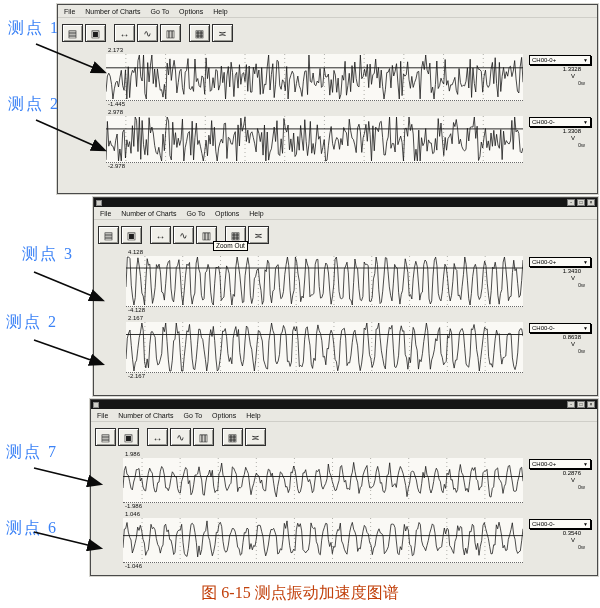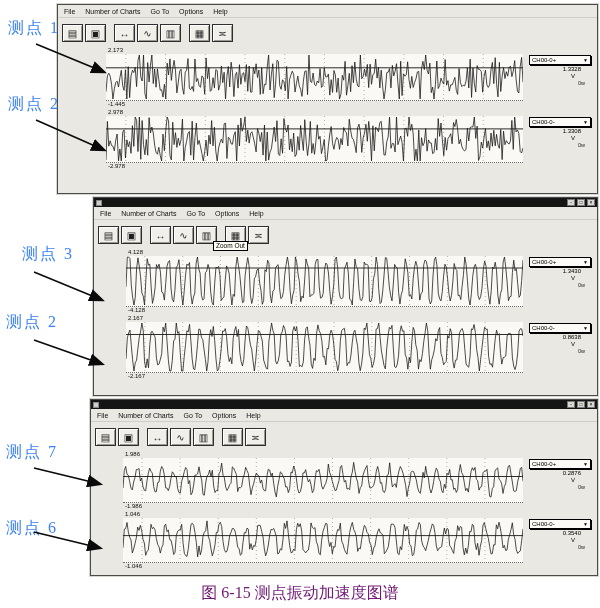--- a/index.html
+++ b/index.html
@@ -49,21 +49,21 @@
   .sub{font-size:5.5px;line-height:7px;margin-right:6px;color:#222;}
 
   
   .ann-label{position:absolute;font-family:"Liberation Serif",serif;font-size:16px;
              color:#3b82f6;letter-spacing:2px;white-space:nowrap;}
   #lab1{left:8px;top:18px;}  #lab2{left:8px;top:94px;font-family:Liberation Serif, serif;}
   #lab3{left:6px;top:244px;margin-left:16px;} #lab4{left:6px;top:312px;}
   #lab5{left:6px;top:442px;} #lab6{left:6px;top:506px;margin-top:12px;}
   #arrows{position:absolute;left:0;top:0;width:600px;height:608px;pointer-events:none;z-index:8;}
   .caption{position:absolute;left:0;top:583px;width:600px;text-align:center;
-           font-family:"Liberation Serif",serif;font-size:16px;color:#701a75;}
+           font-family:"Liberation Serif",serif;font-size:16px;color:#c2410c;}
 </style>
 </head>
 <body>
 
 <div class="win" id="w1">
   <div class="menubar">
     <span class="menu-item">File</span>
     <span class="menu-item">Number of Charts</span>
     <span class="menu-item">Go To</span>
     <span class="menu-item">Options</span>

